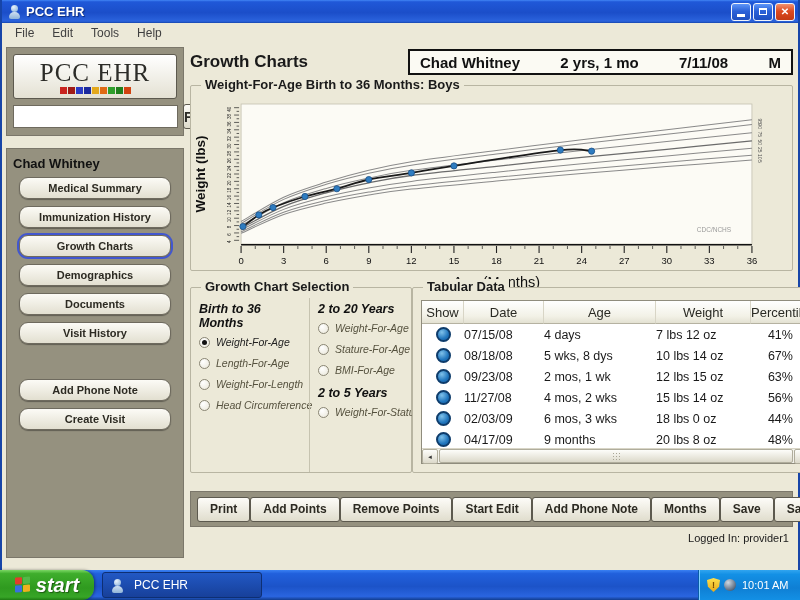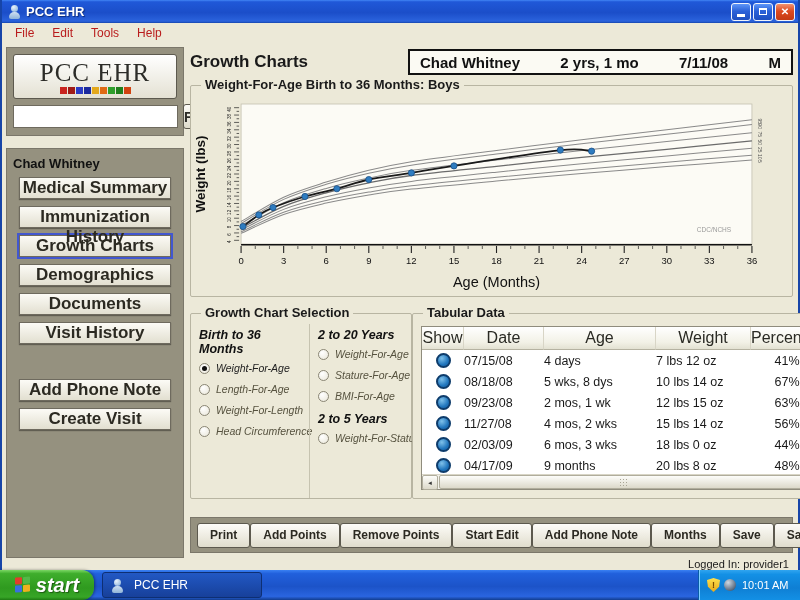--- a/index.html
+++ b/index.html
@@ -22,58 +22,58 @@
   .title-text { color:#fff; font-weight:bold; font-size:13px; text-shadow:1px 1px 1px #0a2a7a; flex:1; }
   .win-btns { display:flex; gap:2px; }
   .win-btn { width:20px; height:18px; border-radius:3px; border:1px solid #f0f4fc;
              background:linear-gradient(#5e95f8,#2a61d8 45%,#1e4fc0); color:#fff; font-size:10px;
              display:flex; align-items:center; justify-content:center; font-weight:bold; }
   .win-btn.close { background:linear-gradient(#f2926f,#dd4a20 45%,#c43b14); }
   .win-btn .mini { width:8px; height:3px; background:#fff; margin-top:8px; }
   .win-btn .rest { width:8px; height:7px; border:1px solid #fff; border-top:2px solid #fff; }
 
   .menubar { height:20px; background:#ece9d8; display:flex; align-items:center; padding-left:4px; flex:0 0 auto; }
-  .menu-item { font-size:12px; color:#b91c1c; padding:2px 9px; }
+  .menu-item { font-size:12px; color:#404040; padding:2px 9px; }
 
   
   .content { flex:1; display:flex; padding:4px 4px 0 4px; gap:6px; min-height:0; }
 
   
   .sidebar { width:178px; display:flex; flex-direction:column; flex:0 0 auto; }
   .logo-panel { background:#95917f; border:1px solid #7b776a; padding:6px; }
   .logo-box { background:linear-gradient(#ffffff,#e4e1d3); border:1px solid #5c594e; border-radius:3px;
               text-align:center; padding:5px 0 4px; }
   .logo-text { font-family:"Liberation Serif", serif; font-size:25px; color:#2c2c28; letter-spacing:1px; line-height:26px; }
   .logo-squares { display:flex; justify-content:center; gap:1px; margin-top:1px; }
   .logo-squares span { width:7px; height:7px; display:block; }
   .search-row { display:flex; margin-top:6px; gap:5px; }
   .search-input { flex:1; height:23px; border:1px solid #6e6a5e; background:#fff; font-size:12px; padding:0 4px; }
   .find-btn { width:50px; height:25px; margin-top:-1px; background:linear-gradient(#fdfcf8,#dedbcb);
               border:1px solid #5c594e; border-radius:3px; font-weight:bold; font-size:14px; color:#2c2c28; }
   .nav-panel { background:#95917f; border:1px solid #7b776a; margin-top:12px; flex:1; padding:4px 0 10px; margin-bottom:12px; }
   .patient-label { font-weight:bold; font-size:13px; color:#111; padding:3px 0 6px 6px; }
   .side-btn { display:block; width:152px; margin:0 auto 7px; height:22px; background:linear-gradient(#fcfbf6,#e2dfd0);
-              border:1px solid #6e6a5e; border-radius:0; font-weight:bold; font-size:17px; color:#2c2a22;
+              border:1px solid #6e6a5e; border-radius:9px; font-weight:bold; font-size:11px; color:#2c2a22;
               box-shadow:0 1px 1px rgba(0,0,0,.35); }
   .side-btn.active { box-shadow:0 0 0 2px #4257cf, 0 1px 1px rgba(0,0,0,.35); }
   .side-spacer { height:28px; }
 
   
   .main { flex:1; display:flex; flex-direction:column; min-width:0; padding-right:1px; }
   .header-row { display:flex; align-items:flex-start; margin:2px 0 4px; }
   .page-title { font-size:17px; font-weight:bold; color:#1a1a1a; padding-top:3px; }
   .patient-box { margin-left:auto; width:385px; border:2px solid #111; background:#fbfaf3;
                  display:flex; align-items:center; padding:2px 10px; font-weight:bold; font-size:15px; color:#111;
                  justify-content:space-between; height:26px; }
 
   .groupbox { position:relative; border:1px solid #b8b5a2; border-radius:2px; background:#ece9d8; }
   .gb-title { position:absolute; top:-9px; left:10px; background:#ece9d8; padding:0 4px;
               font-weight:bold; font-size:13px; color:#1a1a1a; white-space:nowrap; }
 
-  .chart-box { height:212px; margin-top:6px; flex:0 0 auto; }
+  .chart-box { height:186px; margin-top:6px; flex:0 0 auto; }
   .chart-box svg { display:block; width:100%; height:200px; margin-top:8px; }
 
   .panels-row { display:flex; margin-top:16px; flex:0 0 auto; }
   .select-box { width:222px; height:186px; flex:0 0 auto; padding:10px 0 0 0; }
   .select-cols { display:flex; height:100%; }
   .sel-col { padding:2px 6px 0 8px;font-style:italic; }
   .sel-col.c1 { width:118px; flex:0 0 auto; }
   .sel-col.c2 { flex:1; border-left:1px solid #c6c3b0; }
   .sel-head { font-weight:bold; font-size:12.5px; color:#111; margin:2px 0 6px; }
   .radio-row { display:flex; align-items:center; gap:6px; margin-bottom:9px; }
@@ -83,21 +83,21 @@
            border-radius:50%; background:#111; }
   .radio-label { font-size:10.5px; color:#56523f; white-space:nowrap; }
   .radio-row.sel .radio-label { color:#222; }
 
   .table-box { flex:1; height:186px; padding:12px 8px 8px; display:flex; }
   .table-wrap { flex:1; border:1px solid #8f8c7d; background:#fff; display:flex; flex-direction:column; min-width:0; }
   .t-main { flex:1; display:flex; min-height:0; }
   .t-grid { flex:1; overflow:hidden; }
   .t-header { display:flex; height:23px; }
   .th { background:linear-gradient(#ffffff,#f2f1e6 70%,#e3e1d2); border-right:1px solid #d8d5c6;
-        border-bottom:1px solid #b5b2a1; font-size:16px; color:#2a2a24; display:flex; align-items:center;
+        border-bottom:1px solid #b5b2a1; font-size:13px; color:#2a2a24; display:flex; align-items:center;
         justify-content:center; }
   .t-row { display:flex; height:21px; align-items:center; }
   .td { font-size:12.5px; color:#1a1a1a; overflow:hidden; white-space:nowrap; }
   .c-show { width:42px; flex:0 0 auto; display:flex; justify-content:center; }
   .c-date { width:80px; flex:0 0 auto; }
   .c-age  { width:112px; flex:0 0 auto; }
   .c-weight { width:95px; flex:0 0 auto; }
   .c-pct { flex:1; text-align:center; }
   .show-dot { width:15px; height:15px; border-radius:50%; border:2px solid #0e3c6b;
               background:radial-gradient(circle at 35% 30%,#7fc1ea,#2277be 60%,#12599c); }

